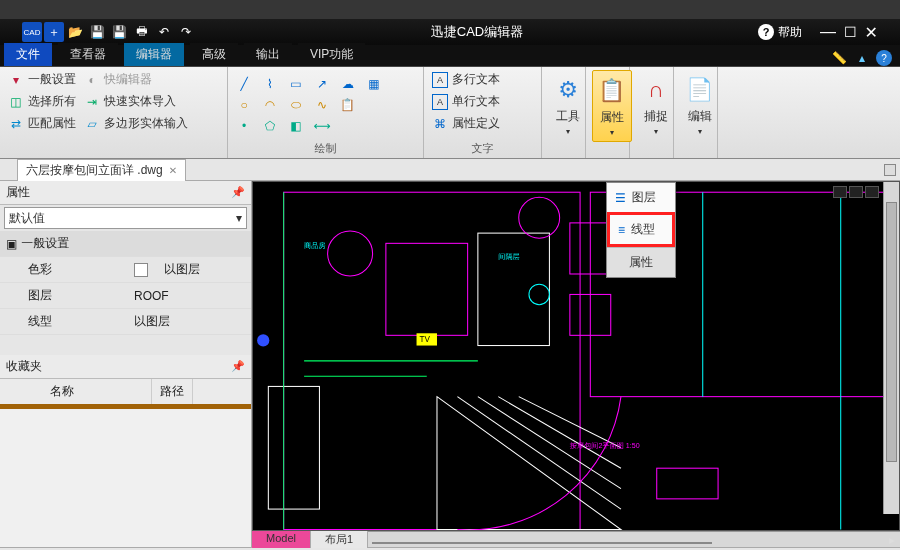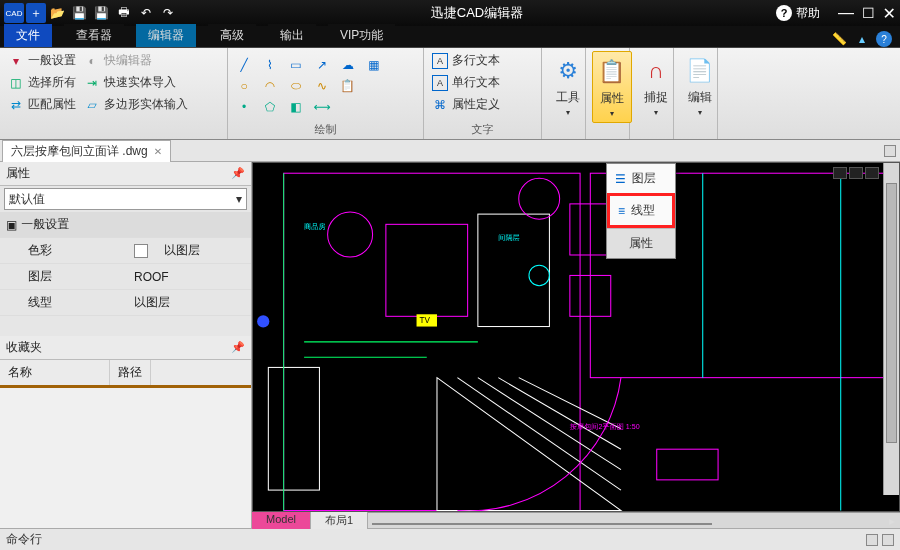--- a/index.html
+++ b/index.html
@@ -1,26 +1,26 @@
 <!DOCTYPE html>
 <html><head>
 <meta charset="utf-8">
 <style>
 * { margin: 0; padding: 0; box-sizing: border-box; font-family: "Microsoft YaHei", Arial, sans-serif; }
 body { width: 900px; height: 550px; background: #363636; overflow: hidden; font-size: 12px; color: #ddd; }
 
-.titlebar { height: 26px; background: linear-gradient(#1a1a1a, #0a0a0a); display: flex; align-items: center; padding: 0 4px; }
+.titlebar { height: 26px; background: linear-gradient(#1a1a1a, #0a0a0a); display: flex; align-items: center; padding: 0 22px; margin-top: 19px; }
 .titlebar .qat { display: flex; gap: 2px; align-items: center; }
 .titlebar .qat .icon { width: 20px; height: 20px; display: flex; align-items: center; justify-content: center; color: #fff; }
 .titlebar .title { flex: 1; text-align: center; color: #fff; font-size: 13px; }
 .titlebar .win-btns { display: flex; gap: 8px; align-items: center; color: #fff; }
 .titlebar .win-btns .help-wrap { display: flex; align-items: center; gap: 4px; margin-right: 10px; }
 .help-circle { width: 16px; height: 16px; background: #fff; color: #000; border-radius: 50%; display: flex; align-items: center; justify-content: center; font-weight: bold; font-size: 11px; }
 
-.tablist { height: 22px; background: #101010; display: flex; align-items: flex-end; padding-left: 4px; gap: 12px; border-bottom: 1px solid #444; }
+.tablist { height: 22px; background: #101010; display: flex; align-items: flex-end; padding-left: 4px; gap: 6px; border-bottom: 1px solid #444; }
 .tablist .tab { padding: 3px 12px; font-size: 12px; color: #ddd; background: #101010; cursor: default; }
 .tablist .tab.active { background: #0f4abf; color: #fff; }
 .tablist .tab.current { background: #0369a1; }
 .tablist .right { margin-left: auto; display: flex; gap: 6px; padding-right: 8px; align-items: center; }
 .mini-icon { width: 16px; height: 16px; display: flex; align-items: center; justify-content: center; }
 
 .ribbon { height: 92px; background: linear-gradient(#f3f3f3, #dedede); display: flex; border-bottom: 1px solid #888; color: #333; }
 .ribbon .group { border-right: 1px solid #b8b8b8; display: flex; flex-direction: column; padding: 3px 6px 0; }
 .ribbon .group .content { flex: 1; display: flex; flex-direction: column; gap: 3px; }
 .ribbon .group .label { text-align: center; font-size: 11px; color: #555; padding: 2px 0; }
@@ -28,39 +28,39 @@
 .ribbon .item { display: flex; align-items: center; gap: 4px; padding: 1px 2px; font-size: 12px; }
 .ribbon .item .ic { width: 16px; height: 16px; display: inline-flex; align-items: center; justify-content: center; }
 .ribbon .item.disabled { color: #999; }
 .ribbon .bigbtn { width: 40px; display: flex; flex-direction: column; align-items: center; gap: 2px; padding: 4px 2px; }
 .ribbon .bigbtn .bigic { width: 32px; height: 32px; display: flex; align-items: center; justify-content: center; }
 .ribbon .bigbtn.active { background: linear-gradient(#ffe9a8, #ffd24d); border: 1px solid #e0a800; border-radius: 2px; }
 .ribbon .icgrid { display: grid; grid-template-columns: repeat(6, 20px); gap: 3px 6px; }
 .ribbon .icgrid .c { width: 20px; height: 18px; display: flex; align-items: center; justify-content: center; }
 
 .doc-tabs { height: 22px; background: #e6e6e6; display: flex; align-items: center; border-bottom: 1px solid #aaa; color: #333; }
-.doc-tabs .dt { padding: 2px 8px; background: #fff; border: 1px solid #aaa; border-bottom: none; display: flex; align-items: center; gap: 6px; margin-left: 2px; }
+.doc-tabs .dt { padding: 2px 8px; background: #fff; border: 1px solid #aaa; border-bottom: none; display: flex; align-items: center; gap: 6px; margin-left: 17px; }
 .doc-tabs .dt .x { color: #888; font-size: 10px; }
 .doc-tabs .end { margin-left: auto; margin-right: 4px; }
 .sq { width: 12px; height: 12px; border: 1px solid #888; background: #ddd; }
 
 .main { display: flex; height: 366px; }
 .sidebar { width: 252px; background: #e6e6e6; border-right: 1px solid #aaa; display: flex; flex-direction: column; color: #222; }
 .panel-head { background: #ebebeb; padding: 3px 6px; font-size: 12px; border-bottom: 1px solid #bbb; display: flex; align-items: center; }
 .panel-head .pin { margin-left: auto; font-size: 11px; }
 .combo { margin: 2px 4px; height: 22px; background: #fff; border: 1px solid #999; display: flex; align-items: center; padding: 0 4px; font-size: 12px; color: #333; }
 .combo .arr { margin-left: auto; }
 .proprow { display: flex; border-bottom: 1px solid #ddd; font-size: 12px; }
 .proprow .k { width: 130px; padding: 4px 6px 4px 28px; }
 .proprow .v { flex: 1; padding: 4px 4px; display: flex; align-items: center; gap: 16px; }
 .proprow.cat { background: #dcdcdc; }
 .proprow.cat .k { padding-left: 6px; display: flex; align-items: center; gap: 4px; }
 .swatch { width: 14px; height: 14px; background: #fff; border: 1px solid #888; }
 .fav-list { flex: 1; background: #f0f0f0; }
-.fav-head { display: flex; border-bottom: 3px solid #a16207; background: #ebebeb; }
+.fav-head { display: flex; border-bottom: 5px solid #a16207; background: #ebebeb; padding-left: 42px; }
 .fav-head div { padding: 4px 8px; font-size: 12px; border-right: 1px solid #ccc; }
 
 .canvas-wrap { flex: 1; display: flex; flex-direction: column; position: relative; }
 .canvas { flex: 1; background: #000; position: relative; overflow: hidden; border: 1px solid #555; }
 .scroll-v { position: absolute; right: 0; top: 0; bottom: 16px; width: 16px; background: #d8d8d8; border-left: 1px solid #999; }
 .scroll-v .thumb { position: absolute; top: 20px; left: 2px; right: 2px; height: 260px; background: #b8b8b8; border: 1px solid #888; }
 .scroll-h { height: 16px; background: #d8d8d8; display: flex; align-items: center; border-top: 1px solid #999; }
 .scroll-h .mtabs { display: flex; }
 .scroll-h .mtabs .mt { padding: 1px 14px; font-size: 11px; color: #333; background: #e8e8e8; border-right: 1px solid #aaa; }
 .scroll-h .mtabs .mt.active { background: #ec4899; }

